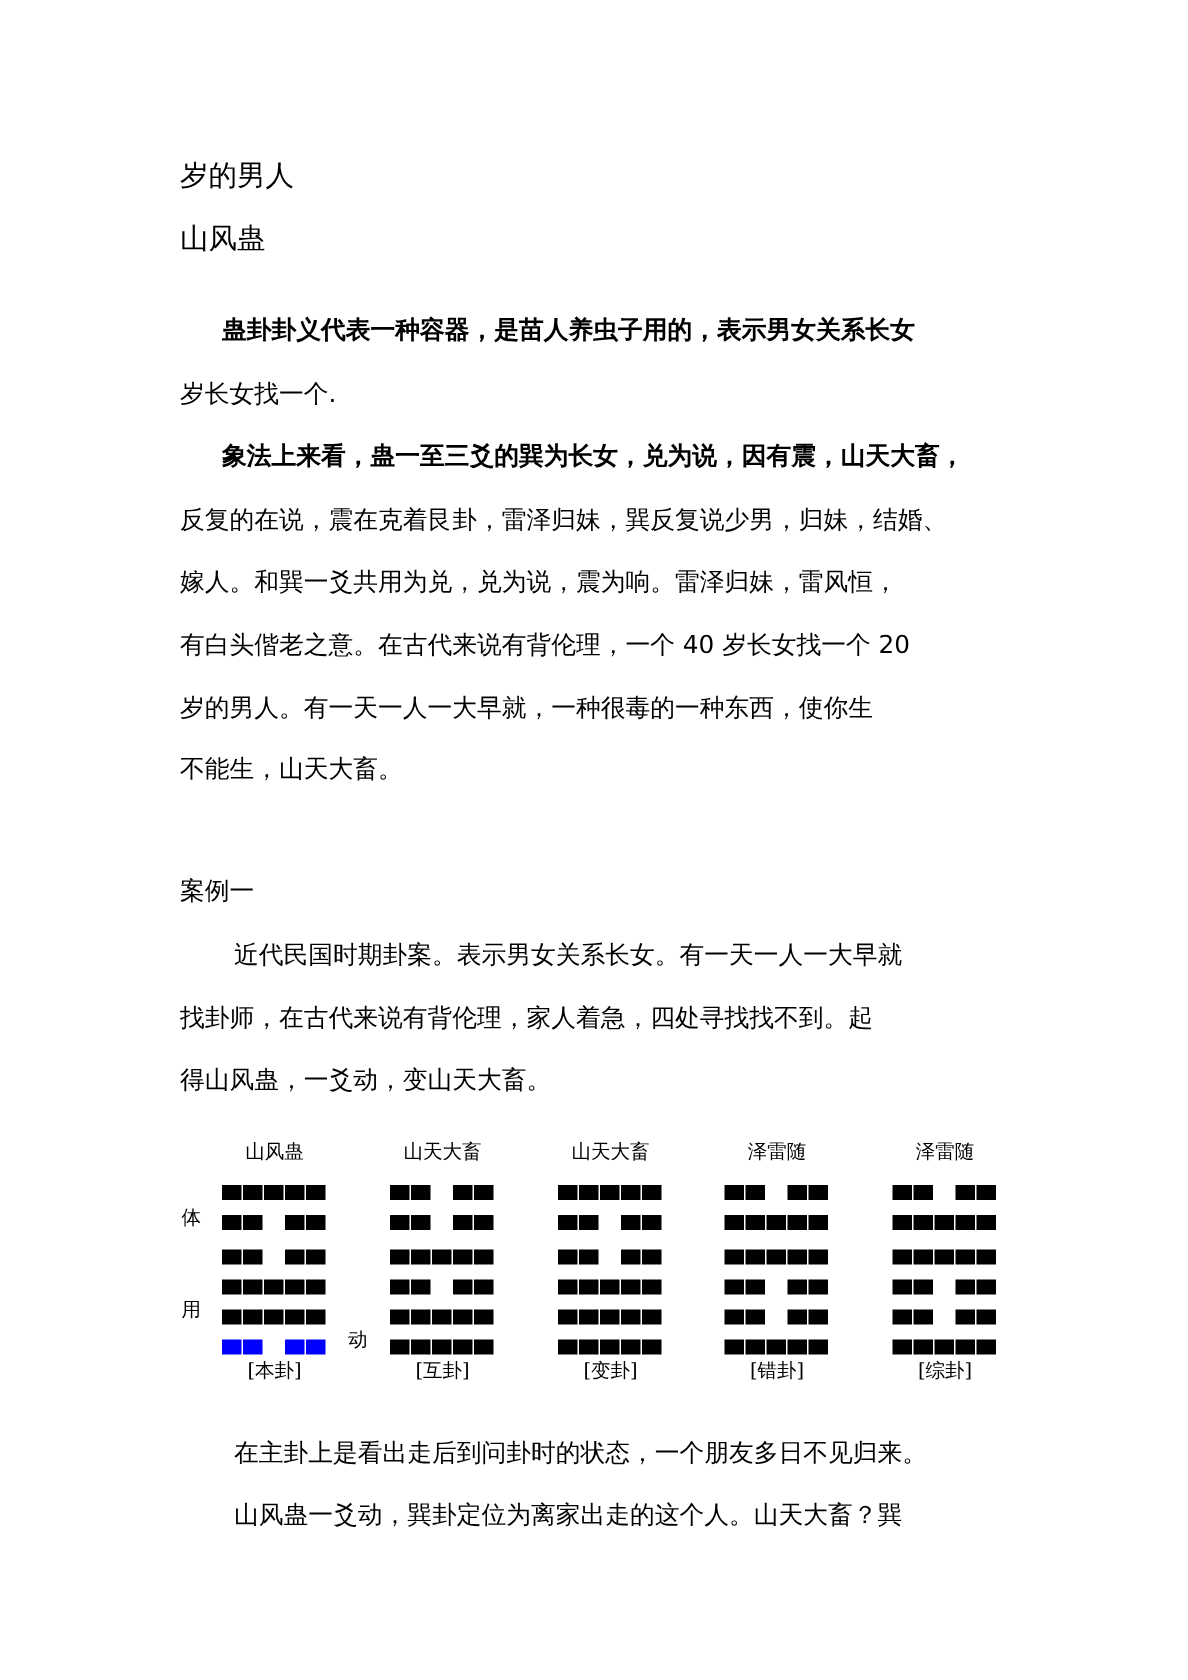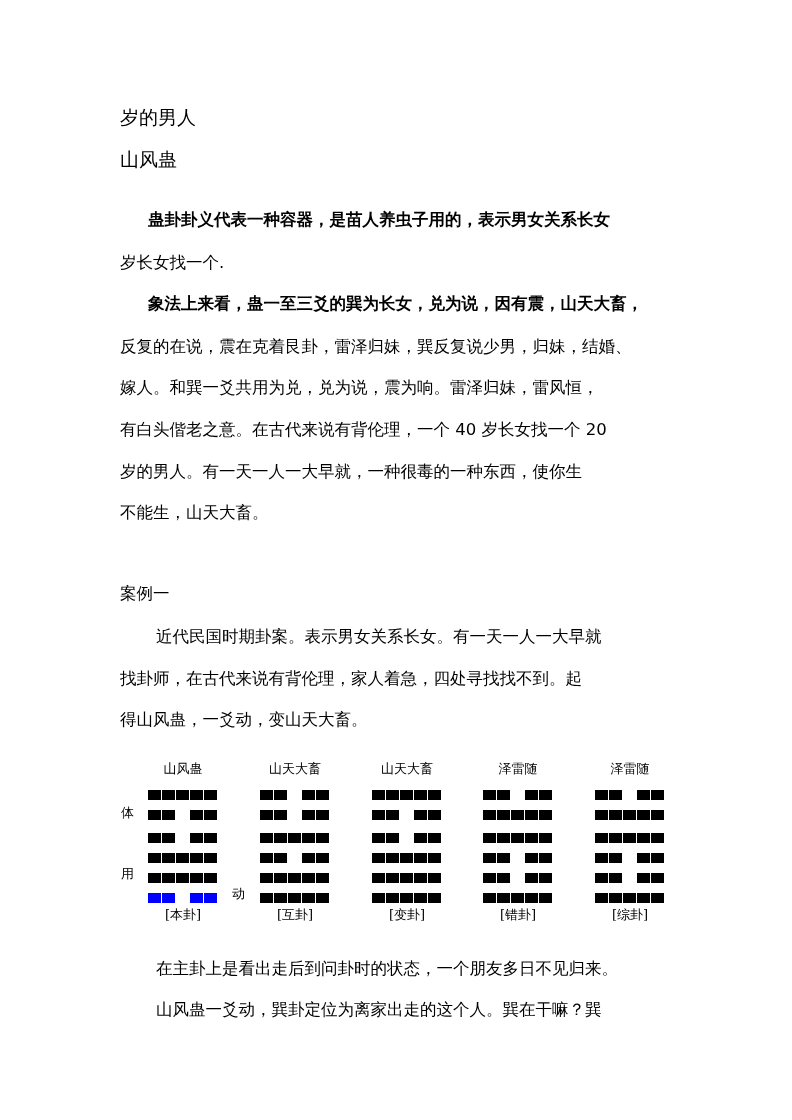--- a/index.html
+++ b/index.html
@@ -271,14 +271,14 @@
           <span class="blk" style="left: 42px;"></span>
           <span class="blk" style="left: 56px;"></span>
         </div>
         <div class="hex-tag">[综卦]</div>
       </div>
     </div>
 </div>
 
 <div class="para" style="top:0;">
   <div class="line ind2" style="top:958px;">在主卦上是看出走后到问卦时的状态，一个朋友多日不见归来。</div>
-  <div class="line ind2" style="top:999px;">山风蛊一爻动，巽卦定位为离家出走的这个人。巽在干嘛？巽</div>
+  <div class="line ind2" style="top:999px;">山风蛊一爻动，巽卦定位为离家出走的这个人。山天大畜？巽</div>
 </div>
 
 </body></html>

